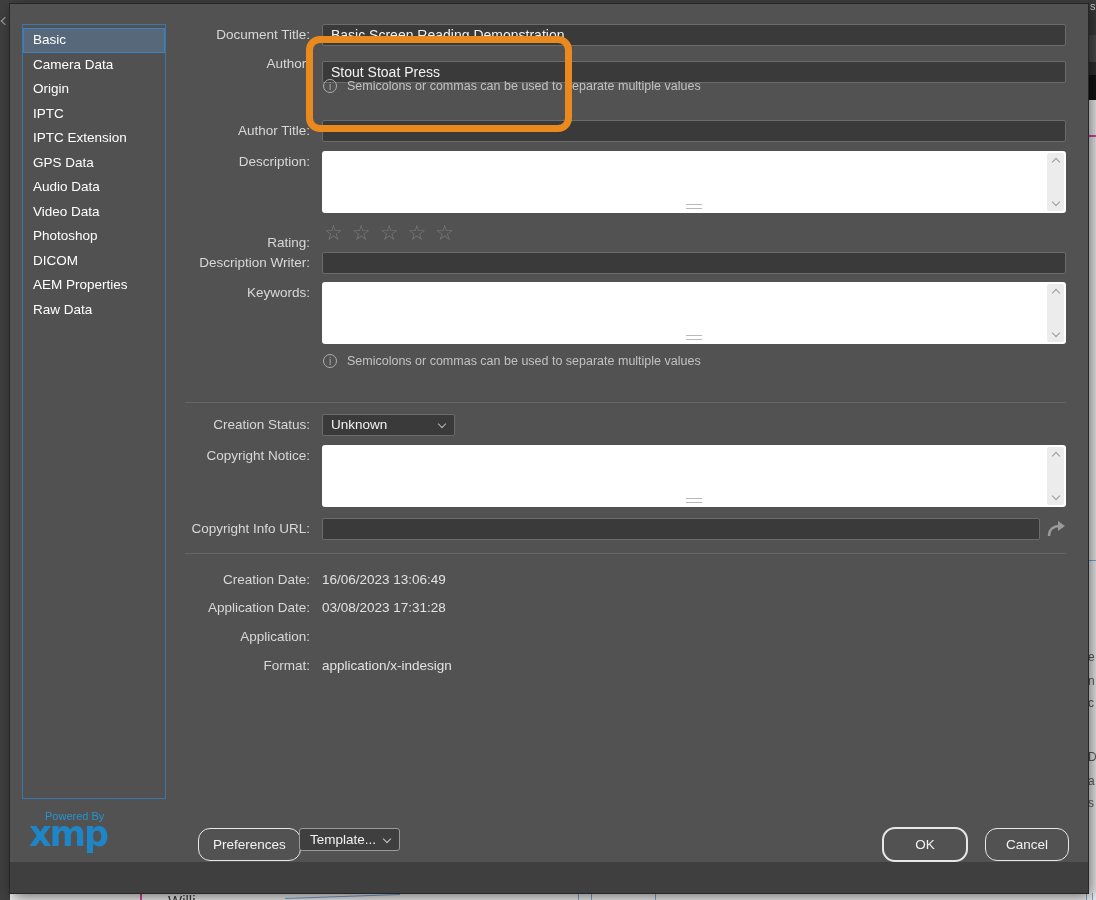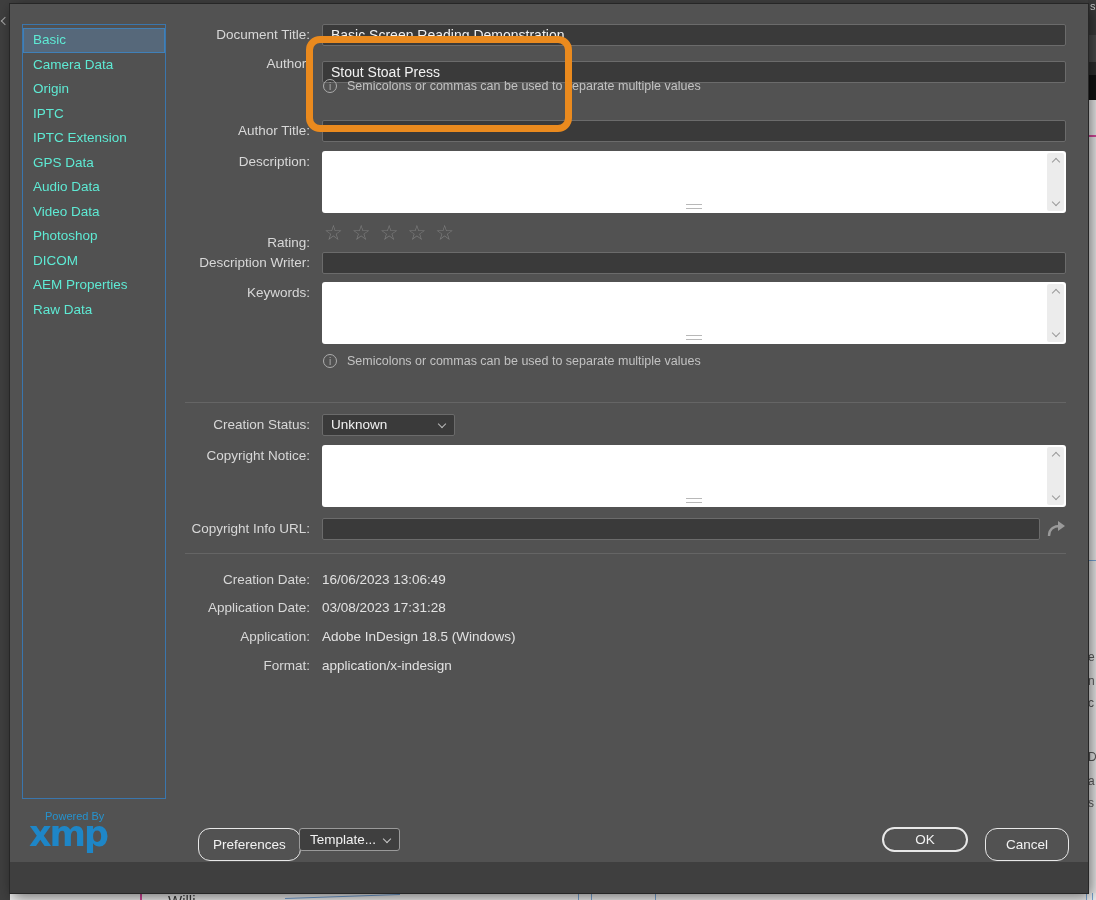--- a/index.html
+++ b/index.html
@@ -27,21 +27,21 @@
   
   .dialog { position:absolute; left:10px; top:4px; width:1078px; height:889px; z-index:2;
             box-shadow:0 0 0 1px #262626, 3px 4px 14px rgba(0,0,0,.55); }
   .titlebar { height:31px; background:#fbfbfb; border-bottom:1px solid #cfcfcf; color:#333;
               font-size:14px; line-height:31px; padding-left:13px; }
   .dialog-body { position:relative; height:858px; background:#525252; }
 
   
   .sidebar { position:absolute; left:12px; top:20px; width:144px; height:775px;
              border:1px solid #3a76ad; background:#515151; padding-top:3px; }
-  .side-item { height:24.5px; line-height:24.5px; padding-left:10px; color:#5eead4; font-size:13.5px; cursor:default; }
+  .side-item { height:24.5px; line-height:24.5px; padding-left:10px; color:#ffffff; font-size:13.5px; cursor:default; }
   .side-item.selected { background:#56687a; outline:1px solid #4080b8; outline-offset:-1px; }
 
   
   .row-label { position:absolute; left:170px; width:130px; text-align:right; color:#d8d8d8;
                font-size:13.5px; height:22px; line-height:22px; white-space:nowrap; }
   .dark-input { position:absolute; left:312px; width:744px; height:22px; background:#3a3a3a;
                 border:1px solid #6b6b6b; border-radius:2px; color:#f2f2f2; font-size:14px;
                 padding:0 8px; font-family:"Liberation Sans", sans-serif; outline:none; }
   .white-ta { position:absolute; left:312px; width:744px; height:62px; background:#ffffff;
               border-radius:3px; }
@@ -68,21 +68,21 @@
   .ro-value { position:absolute; left:312px; color:#e2e2e2; font-size:13.5px; height:22px; line-height:22px; }
   .url-arrow { position:absolute; left:1036px; cursor:pointer; }
 
   
   .powered-by { position:absolute; left:35px; top:806px; color:#2593cf; font-size:11px; }
   .xmp-logo { position:absolute; left:19px; top:810px; color:#1e86c7; font-size:35px; font-weight:900;
               letter-spacing:-2px; font-family:"DejaVu Sans", sans-serif; }
   .pill-btn { position:absolute; height:33px; border:1.5px solid #e8e8e8; border-radius:12px;
               background:transparent; color:#f2f2f2; font-size:13.5px; line-height:20px;
               padding:0 14px; cursor:pointer; font-family:"Liberation Sans", sans-serif; }
-  .pill-btn.default { border-width:2.5px; height:25px; border-radius:13px; font-weight:400; }
+  .pill-btn.default { border-width:2.5px; height:35px; border-radius:13px; font-weight:400; }
   .template-btn { position:absolute; left:289px; top:824px; width:101px; height:23px; background:#3f3f3f;
                   border:1px solid #9a9a9a; border-radius:3px; color:#f2f2f2; font-size:13.5px;
                   line-height:21px; padding-left:10px; cursor:pointer; }
   .template-btn .chev { position:absolute; right:9px; top:7px; border-color:#c9c9c9; }
 
   
   .highlight-rect { position:absolute; left:306px; top:36px; width:266px; height:96px;
                     border:7px solid #ea8a1e; border-radius:14px; z-index:10; pointer-events:none; }
 </style>
 </head>
@@ -207,21 +207,20 @@
 
       <div class="divider" style="top:549px;"></div>
 
       <div class="row-label" style="top:565px;">Creation Date:</div>
       <div class="ro-value" style="top:565px;">16/06/2023 13:06:49</div>
 
       <div class="row-label" style="top:593px;">Application Date:</div>
       <div class="ro-value" style="top:593px;">03/08/2023 17:31:28</div>
 
       <div class="row-label" style="top:622px;">Application:</div>
-      <div class="ro-value" style="top:622px;">Adobe InDesign 18.5 (Windows)</div>
 
       <div class="row-label" style="top:651px;">Format:</div>
       <div class="ro-value" style="top:651px;">application/x-indesign</div>
 
       <div class="powered-by">Powered By</div>
       <div class="xmp-logo">xmp</div>
 
       <button class="pill-btn" style="left:188px; top:824px;">Preferences</button>
       <div class="template-btn">
         <span>Template...</span>

